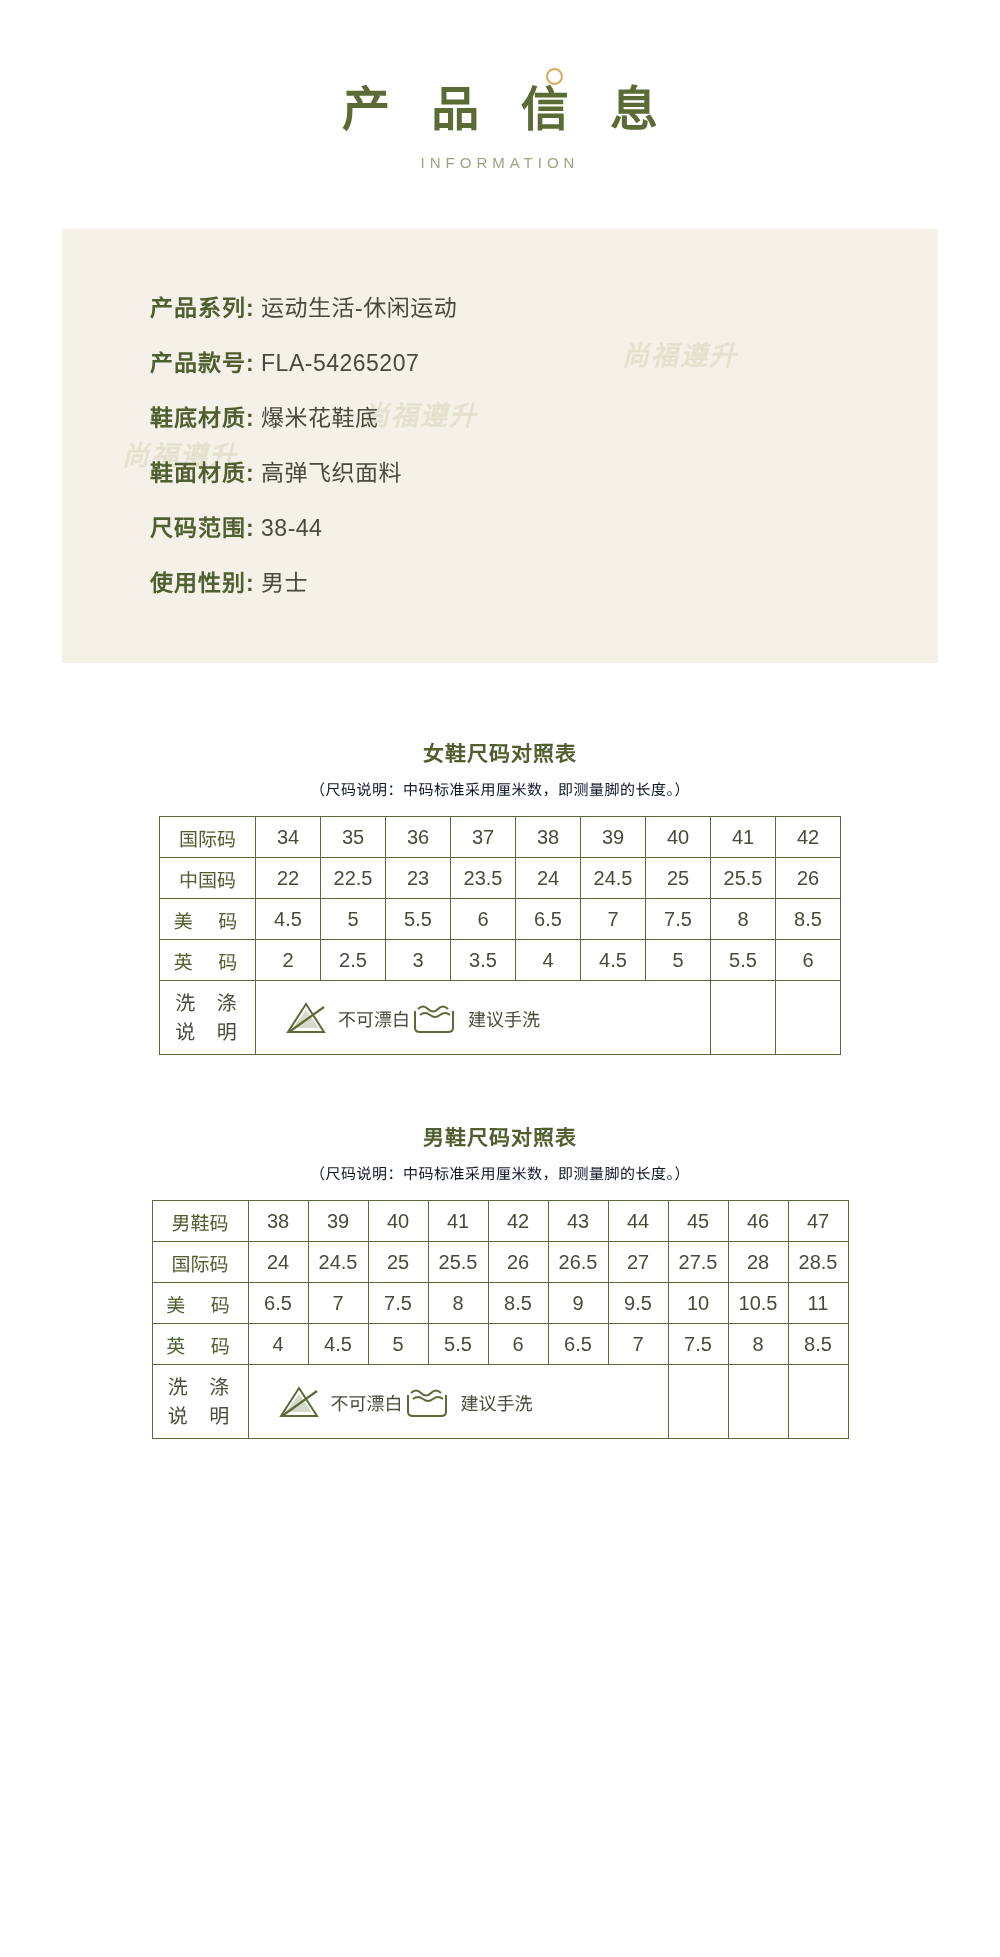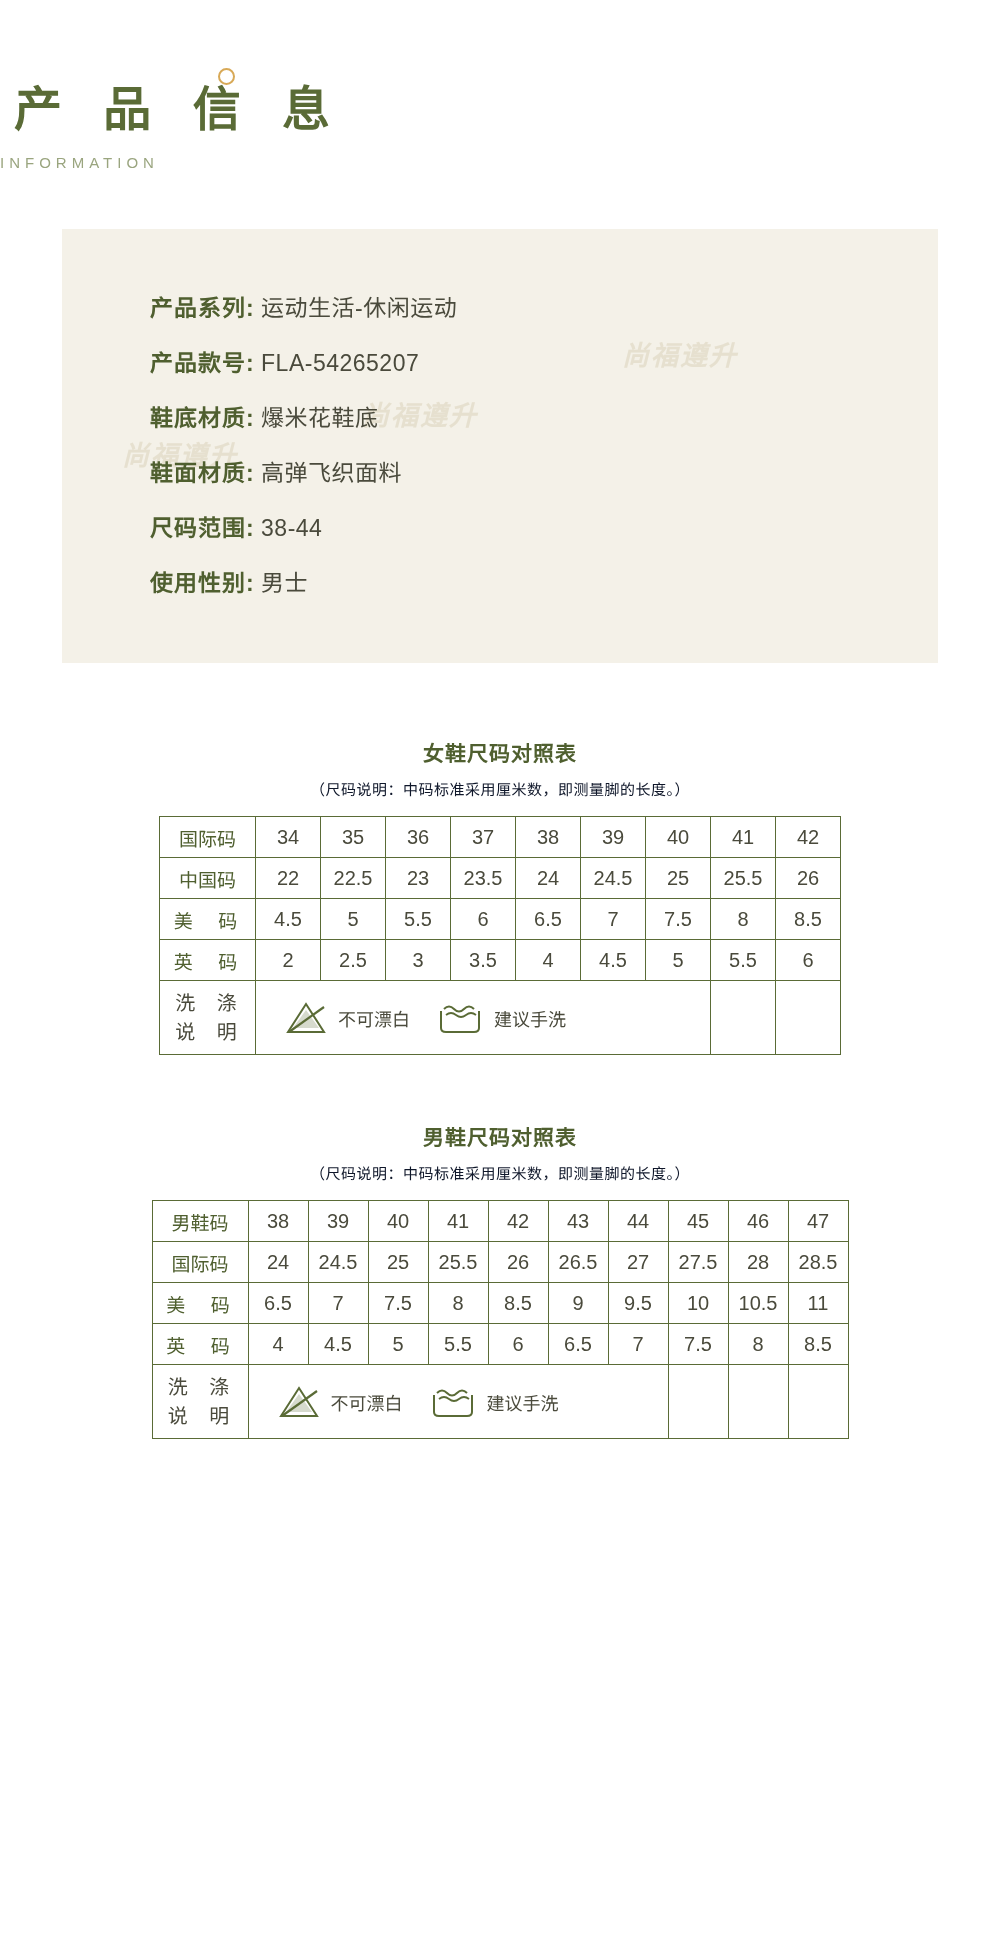--- a/index.html
+++ b/index.html
@@ -13,20 +13,21 @@
     min-height: 1957px;
     font-family: "Liberation Sans", "DejaVu Sans", sans-serif;
     color: #3d4a2a;
     position: relative;
     overflow: hidden;
   }
 
   
   .header {
     padding-top: 70px;
+    text-align: center;
     position: relative;
   }
   .header-title {
     font-size: 48px;
     font-weight: bold;
     letter-spacing: 14px;
     color: #5a6b36;
     position: relative;
     display: inline-block;
     padding-left: 14px;
@@ -145,21 +146,20 @@
     padding-left: 9px !important;
   }
   .wash-cell {
     text-align: left !important;
     padding-left: 28px !important;
     height: 74px !important;
   }
   .wash-inner {
     display: flex;
     align-items: center;
-    gap: 26px;
   }
   .wash-item {
     display: flex;
     align-items: center;
     gap: 10px;
   }
   .wash-item .label {
     font-size: 18px;
     color: #4a4a3c;
   }

